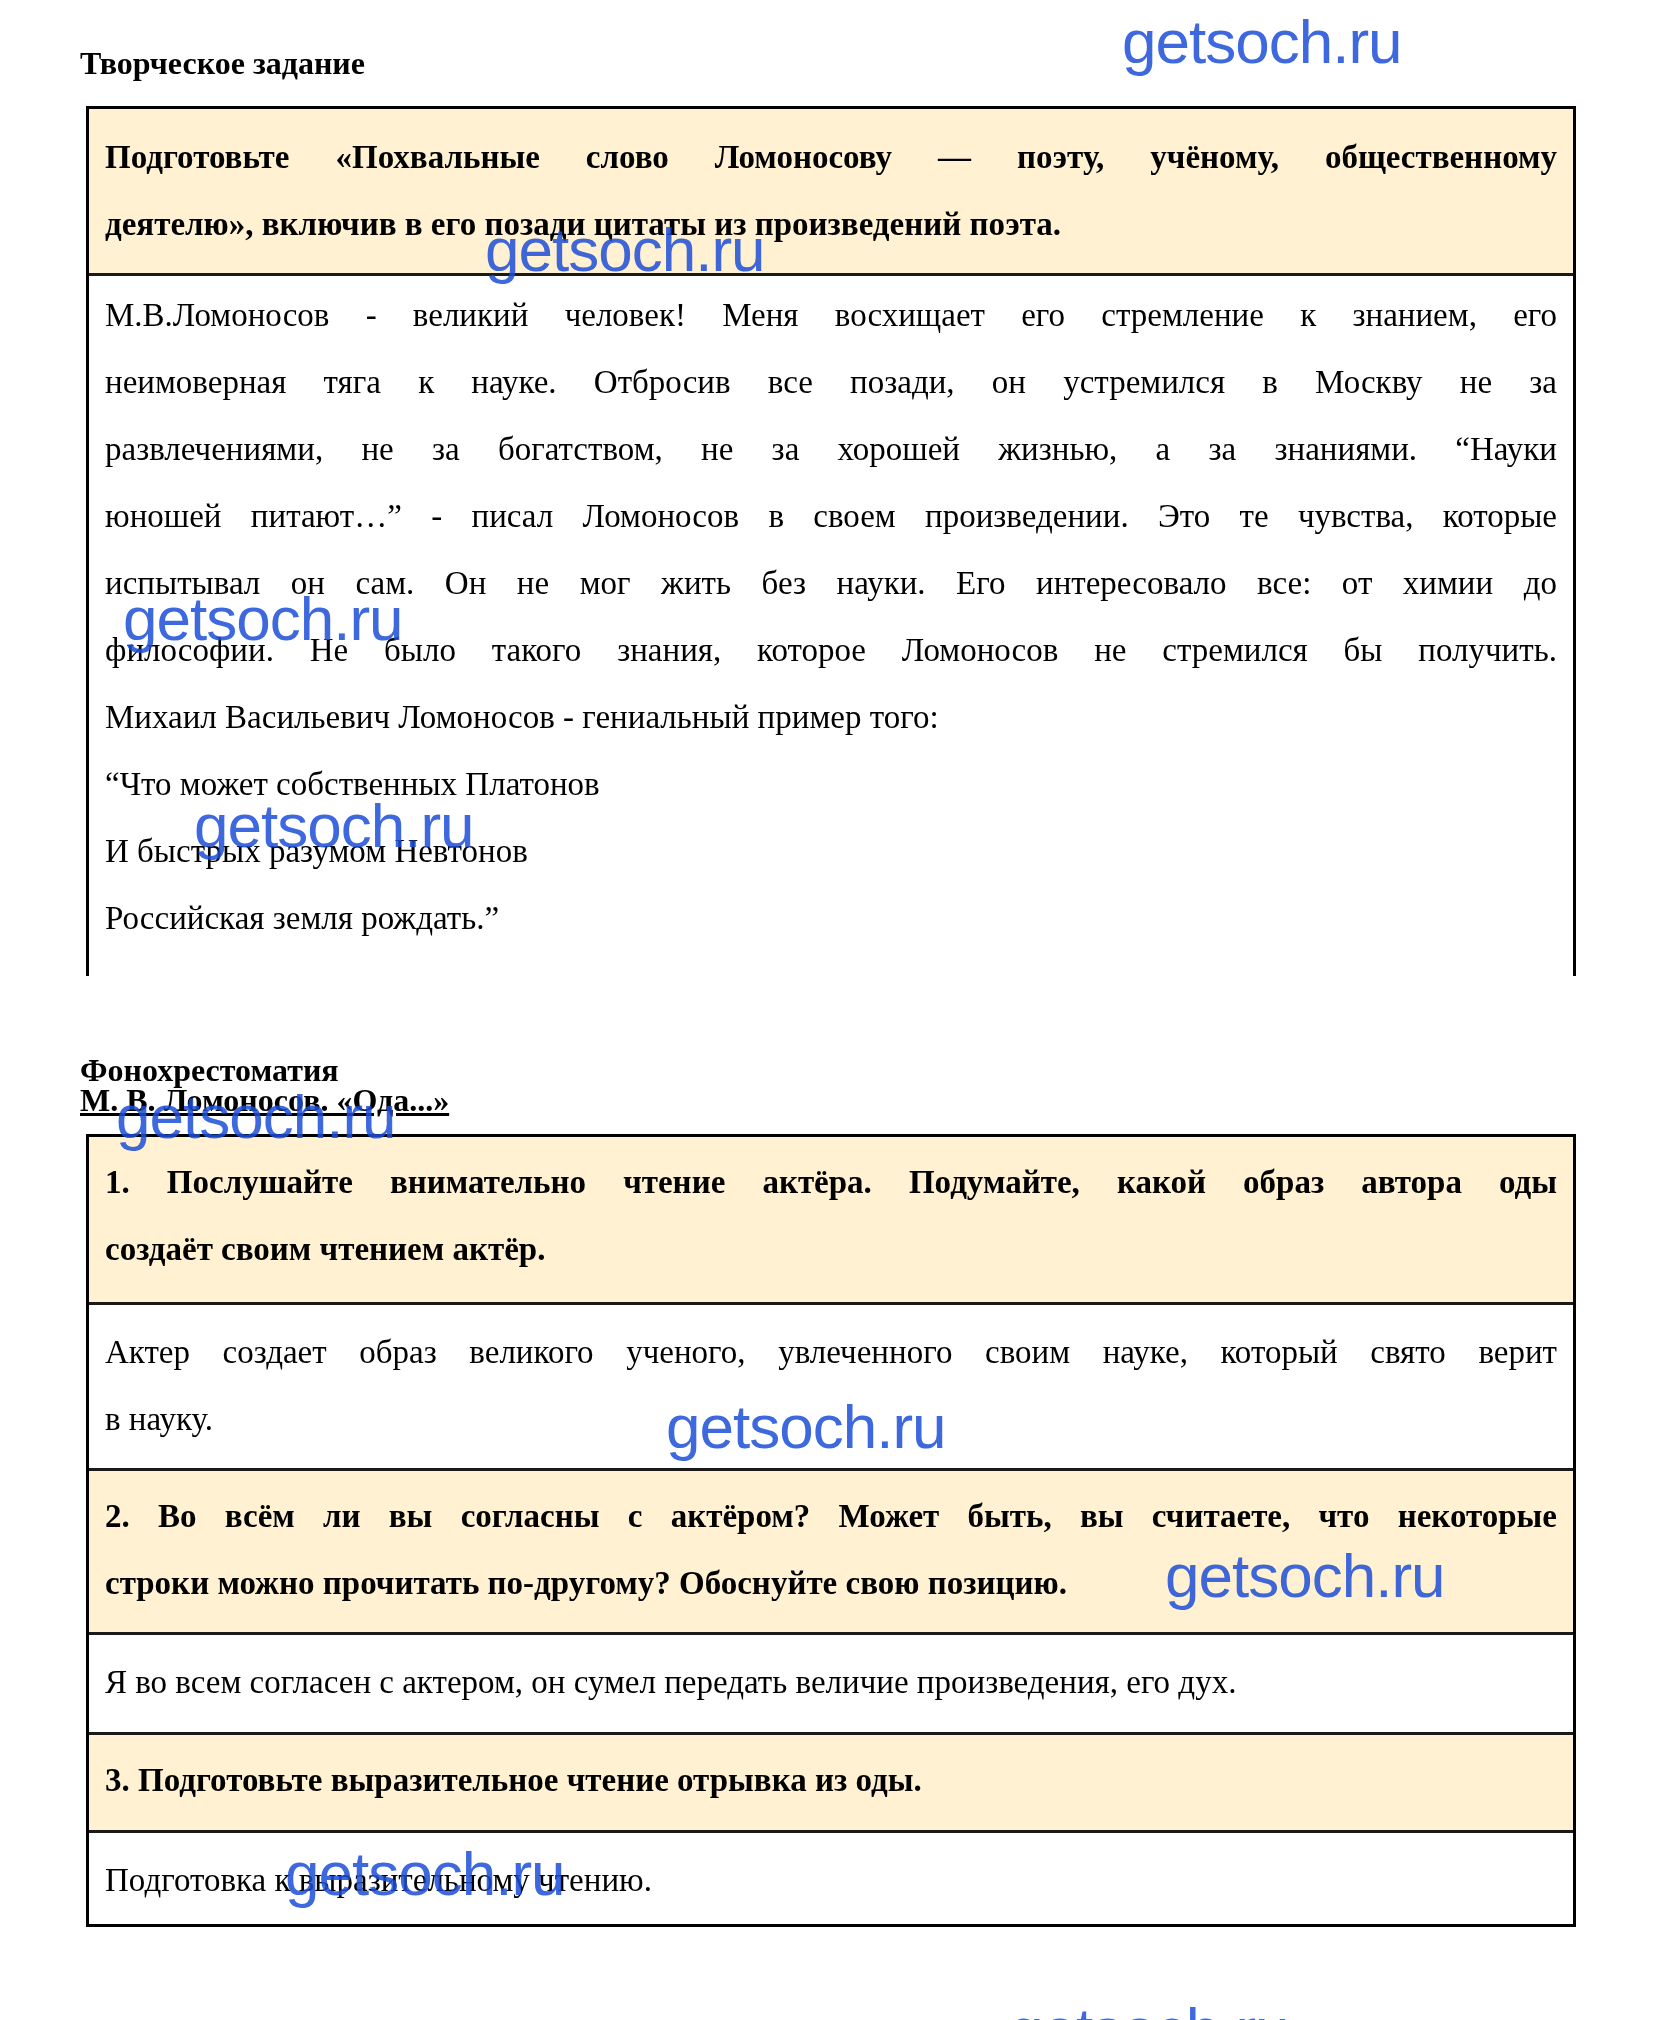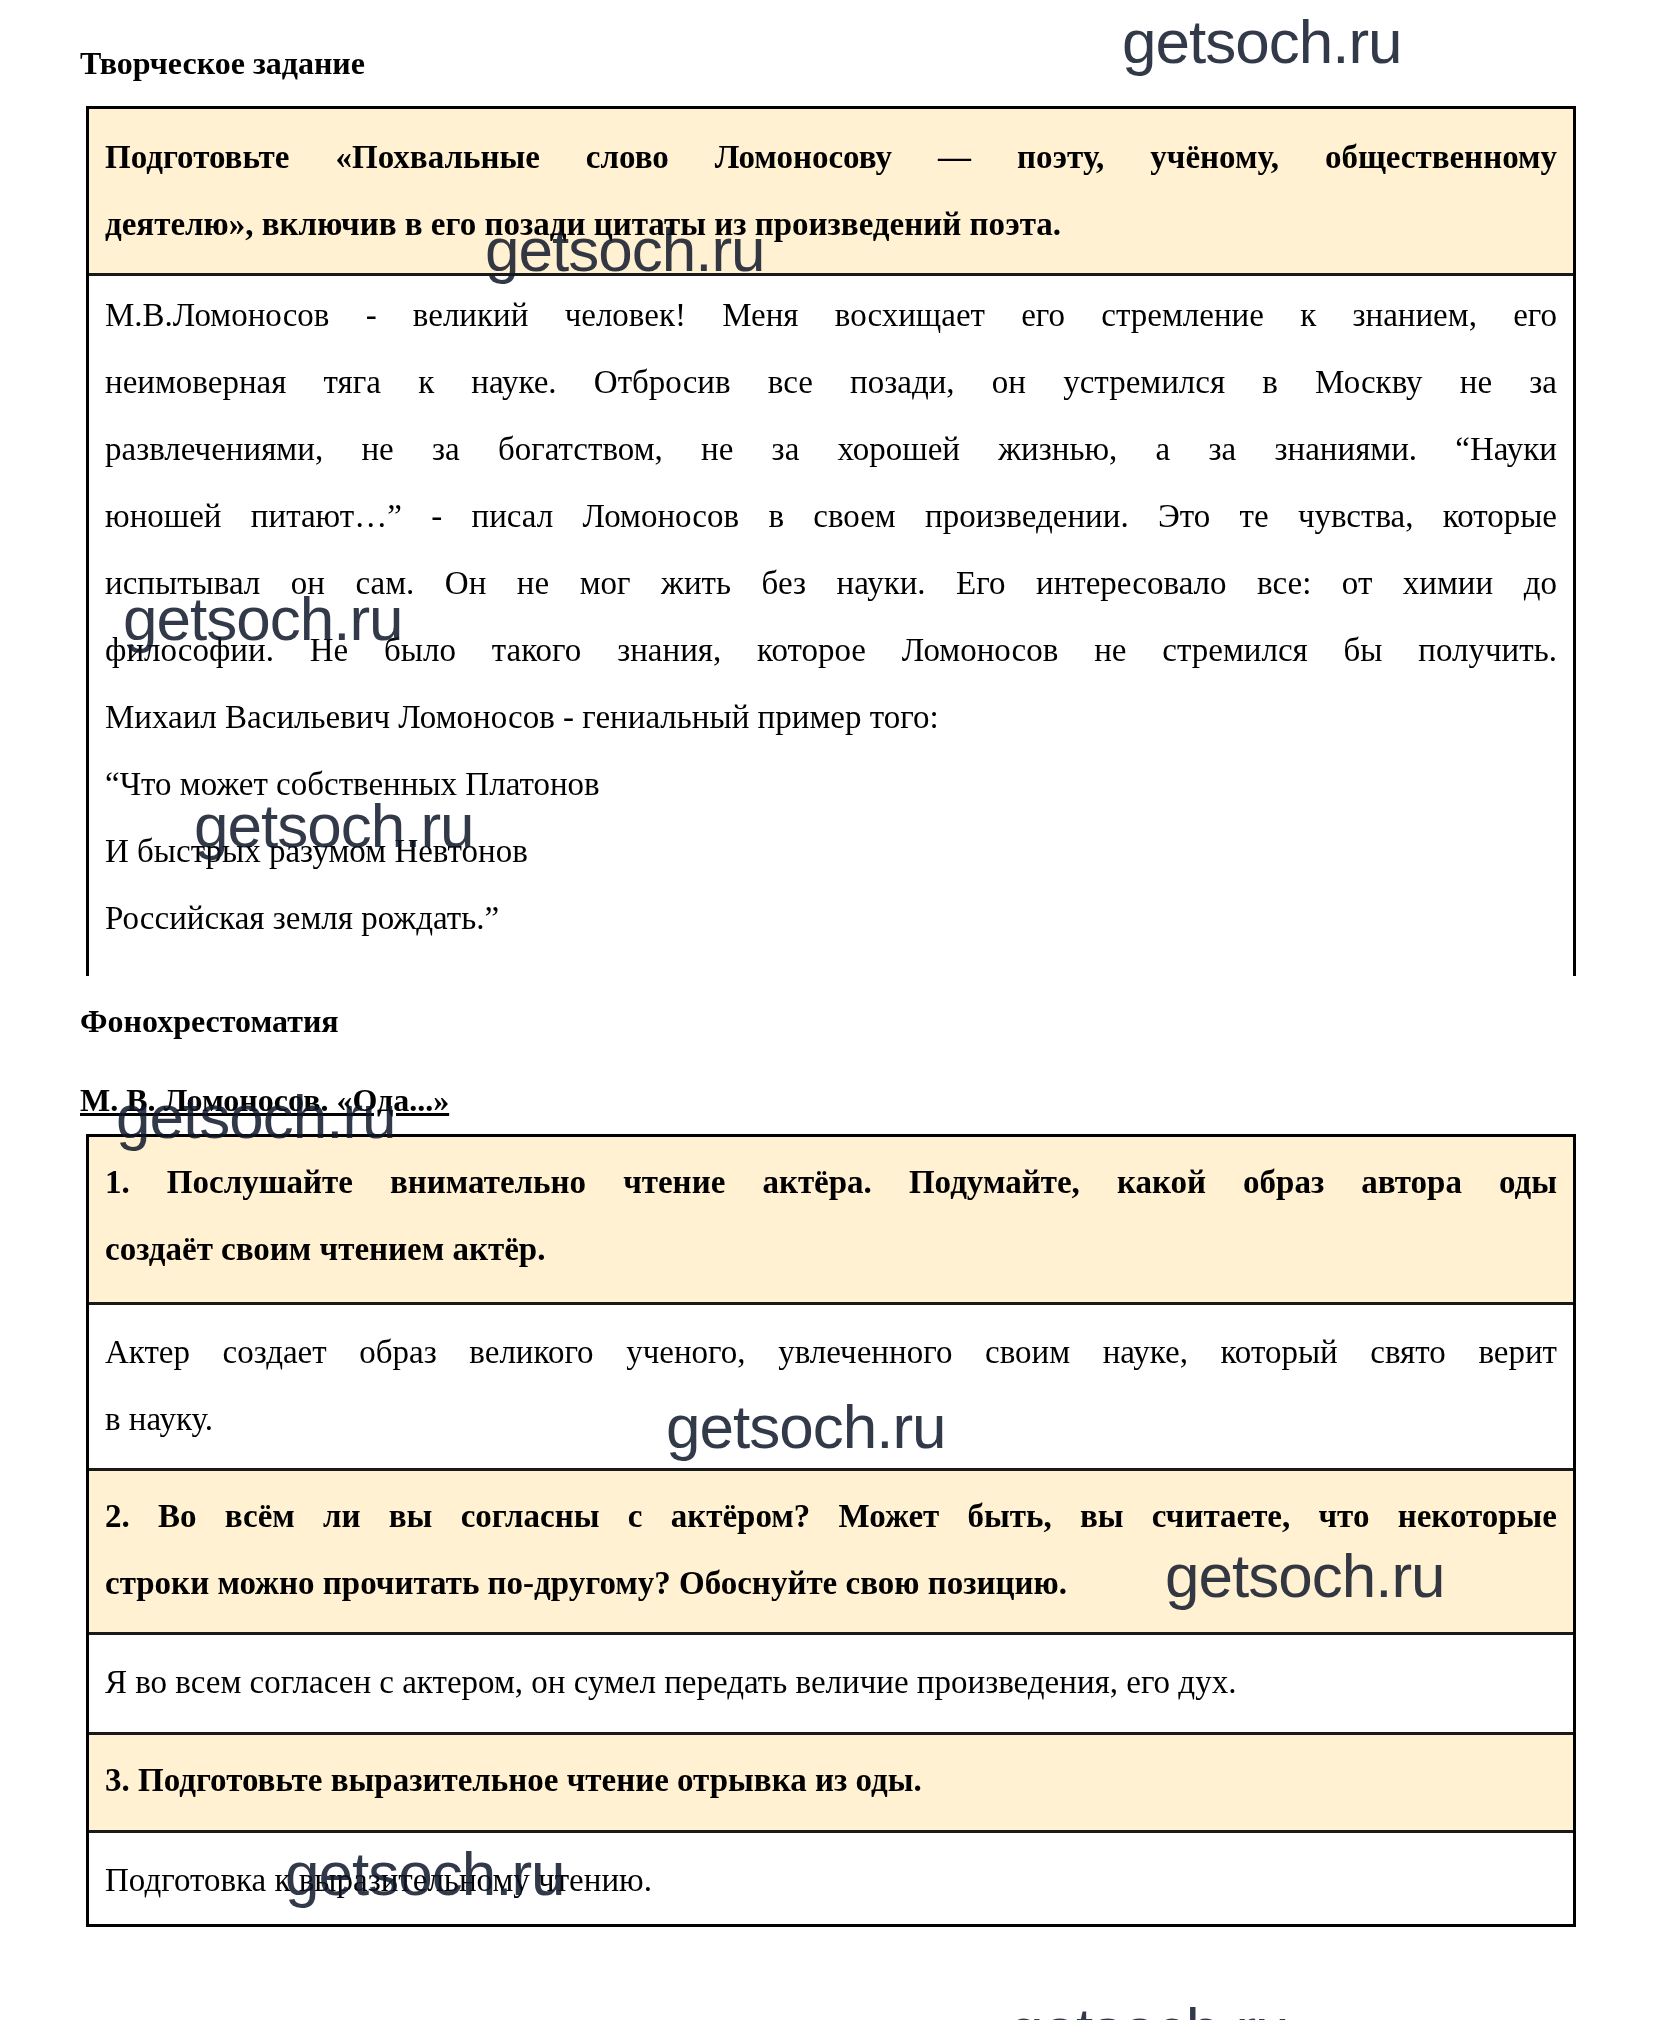--- a/index.html
+++ b/index.html
@@ -7,21 +7,21 @@
          font-family:"Liberation Serif", "DejaVu Serif", serif; color:#000; }
   .heading { position:absolute; left:80px; font-weight:bold; font-size:32px; line-height:40px; white-space:nowrap; }
   .tbl { position:absolute; left:86px; width:1490px; border:3px solid #000; box-sizing:border-box; }
   .row { position:relative; box-sizing:border-box; border-top:3px solid #1a1a1a; padding:0 16px 7px 16px; }
   .row:first-child { border-top:none; }
   .q { background:#fff1d2; font-weight:bold; }
   .a { background:#ffffff; }
   .txt { font-size:33px; line-height:67px; text-align:justify; }
   .line { display:block; text-align:justify; text-align-last:justify; white-space:nowrap; }
   .line.last { text-align-last:left; }
-  .wm { position:absolute; font-family:"Liberation Sans", "DejaVu Sans", sans-serif; color:#0f172a;
+  .wm { position:absolute; font-family:"Liberation Sans", "DejaVu Sans", sans-serif; color:#1d4ed8;
         font-size:62px; letter-spacing:-1px; opacity:0.85; pointer-events:none; white-space:nowrap; z-index:5; }
 </style>
 </head>
 <body>
 
 <div class="heading" style="top:43px;">Творческое задание</div>
 
 <div class="tbl" style="top:106px; height:870px;">
   <div class="row q" style="height:164px; padding-top:15px;">
     <div class="txt" style="font-size:33px;">
@@ -38,21 +38,21 @@
       <span class="line">испытывал он сам. Он не мог жить без науки. Его интересовало все: от химии до</span>
       <span class="line">философии. Не было такого знания, которое Ломоносов не стремился бы получить.</span>
       <span class="line last">Михаил Васильевич Ломоносов - гениальный пример того:</span>
       <span class="line last">“Что может собственных Платонов</span>
       <span class="line last">И быстрых разумом Невтонов</span>
       <span class="line last">Российская земля рождать.”</span>
     </div>
   </div>
 </div>
 
-<div class="heading" style="top:1001px;">Фонохрестоматия</div>
+<div class="heading" style="top:1050px;">Фонохрестоматия</div>
 <div class="heading" style="top:1080px;text-decoration:underline;">М. В. Ломоносов. «Ода...»</div>
 
 <div class="tbl" style="top:1134px; height:793px;">
   <div class="row q" style="height:165px; padding-top:12px;">
     <div class="txt">
       <span class="line">1. Послушайте внимательно чтение актёра. Подумайте, какой образ автора оды</span>
       <span class="line last">создаёт своим чтением актёр.</span>
     </div>
   </div>
   <div class="row a" style="height:166px; padding-top:14px;">

